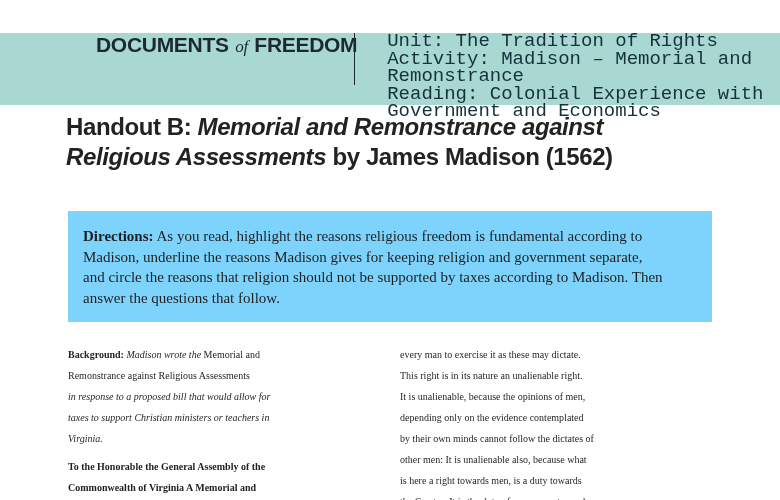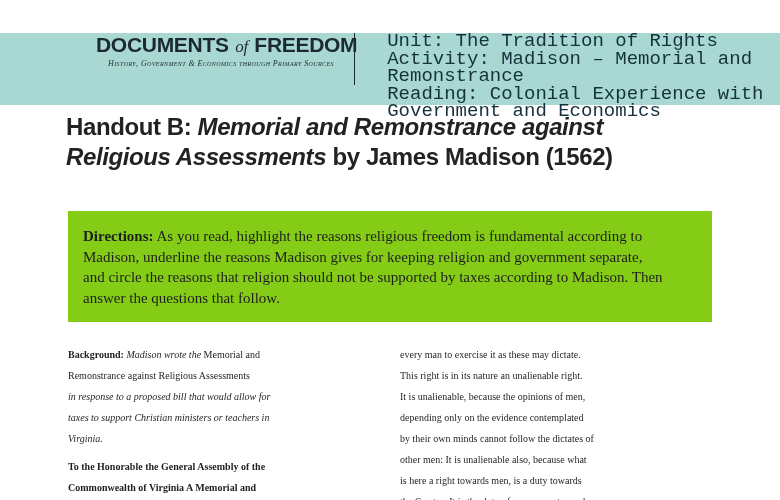--- a/index.html
+++ b/index.html
@@ -40,21 +40,21 @@
   .page-title {
     position:absolute; left:66px; top:112px; width:660px;
     font-family:"Liberation Sans", sans-serif; font-weight:bold;
     font-size:24px; line-height:30px; letter-spacing:-0.4px;
     color:#222222; white-space:pre-line;
   }
   .page-title em { font-style:italic; }
   
   .directions-box {
     position:absolute; left:68px; top:211px; width:644px; min-height:107px;
-    background:#84cc16; padding:15px 14px 14px 15px;
+    background:#7dd3fc; padding:15px 14px 14px 15px;
     font-size:15px; line-height:20.5px; color:#1f1f1f; white-space:pre-line;
   }
   .directions-box .lbl { font-weight:bold; }
   
   .columns {
     position:absolute; left:68px; top:344px; width:644px;
     display:flex; gap:6px;
   }
   .col-left  { width:326px; }
   .col-right { width:312px; }
@@ -64,21 +64,20 @@
   .columns strong { font-weight:bold; }
 </style>
 </head>
 <body>
 
 <div class="page">
 
   <div class="header-band">
     <div class="logo">
       <div class="logo-title"><span>DOCUMENTS</span> <span class="of">of</span> <span>FREEDOM</span></div>
-      <div class="logo-tagline">History, Government &amp; Economics through Primary Sources</div>
     </div>
     <div class="header-divider"></div>
     <div class="header-meta">
       <div>Unit: The Tradition of Rights</div>
       <div>Activity: Madison – Memorial and Remonstrance</div>
       <div>Reading: Colonial Experience with Government and Economics</div>
     </div>
   </div>
 
   <h1 class="page-title"><span>Handout B: </span><em>Memorial and Remonstrance against

